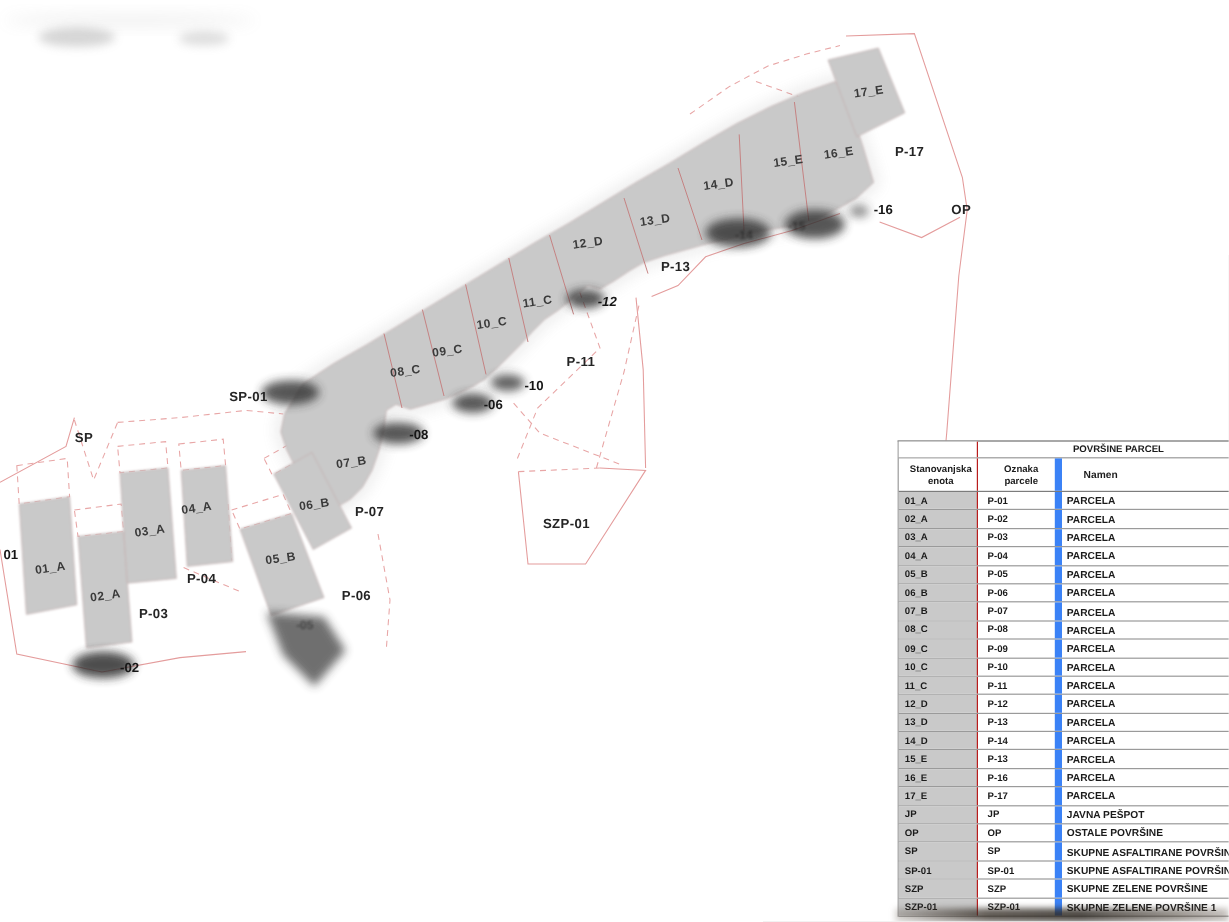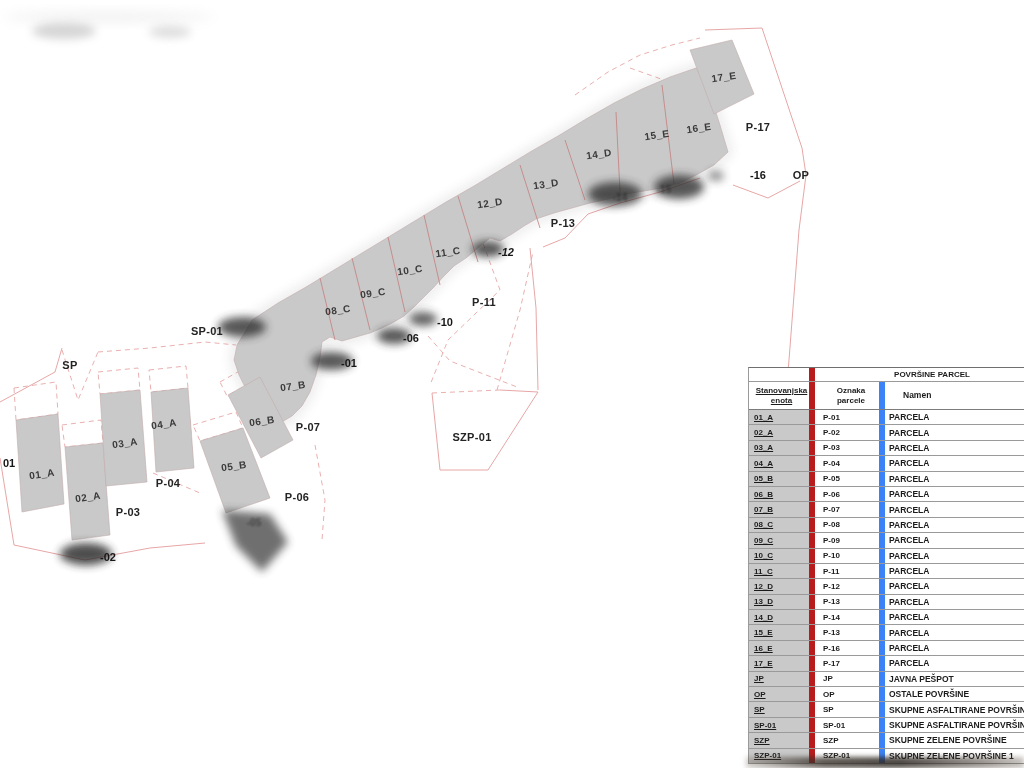--- a/index.html
+++ b/index.html
@@ -16,21 +16,21 @@
   .lbl-ghost{font-size:10px;font-weight:bold;color:#0c0c0c;opacity:.42;filter:blur(.9px);}
   
   .ptable{position:absolute;left:748px;top:367px;width:300px;color:#1b1b1b;
           font-size:8px;border-top:1.4px solid #6f6f6f;border-left:1px solid #9a9a9a;
           filter:blur(.15px);background:#fff;}
   .trow{display:flex;border-bottom:1px solid #9a9a9a;box-sizing:border-box;}
   .title-row{height:14px;}
   .head-row{height:28px;border-bottom:1px solid #7c7c7c;}
   .data-row{height:15.4px;}
   .tcell{display:flex;align-items:center;box-sizing:border-box;overflow:hidden;}
-  .c0{width:66px;border-right:6px solid #b91c1c;padding-left:5px;text-decoration:underline;}
+  .c0{width:66px;border-right:1px solid #b91c1c;padding-left:5px;}
   .c1{width:70px;border-right:6px solid #3b82f6;padding-left:8px;}
   .c2{width:163px;padding-left:4px;font-size:8.5px;}
   .data-row .c0{background:#c9c9c9;font-weight:bold;}
   .data-row .c1{font-weight:bold;}
   .data-row .c2{font-weight:bold;white-space:nowrap;}
   .title-cell{flex:1;display:flex;align-items:center;justify-content:center;
               font-weight:bold;border-left:0;}
   .head-row .tcell{font-weight:bold;text-align:center;justify-content:center;line-height:1.2;}
   .head-row .c2{justify-content:flex-start;padding-left:18px;}
   .empty{background:#fff;}
@@ -152,25 +152,25 @@
       <span class="lbl lbl-parcel" style="left: 308px; top: 427px;">P-07</span>
       <span class="lbl lbl-parcel" style="left: 484px; top: 302px;">P-11</span>
       <span class="lbl lbl-parcel" style="left: 563px; top: 223px;">P-13</span>
       <span class="lbl lbl-parcel" style="left: 758px; top: 127px;">P-17</span>
       <span class="lbl lbl-area" style="left: 70px; top: 365px;">SP</span>
       <span class="lbl lbl-area" style="left: 207px; top: 331px;">SP-01</span>
       <span class="lbl lbl-area" style="left: 472px; top: 437px;">SZP-01</span>
       <span class="lbl lbl-area" style="left: 801px; top: 175px;">OP</span>
       <span class="lbl lbl-partial" style="left: 9px; top: 463px;">01</span>
       <span class="lbl lbl-partial" style="left: 93px; top: 557px; margin-left: 15px;">-02</span>
-      <span class="lbl lbl-partial" style="left: 349px; top: 363px;">-01</span>
+      <span class="lbl lbl-partial" style="left: 349px; top: 363px;">-08</span>
       <span class="lbl lbl-partial" style="left: 411px; top: 338px;">-06</span>
       <span class="lbl lbl-partial" style="left: 445px; top: 322px;">-10</span>
       <span class="lbl lbl-partial" style="left: 506px; top: 252px; font-style: italic;">-12</span>
-      <span class="lbl lbl-partial" style="left: 736px; top: 175px; margin-left: 22px;">-16</span>
+      <span class="lbl lbl-partial" style="left: 736px; top: 175px;">-16</span>
       <span class="lbl lbl-ghost" style="left: 620px; top: 197px;">-14</span>
       <span class="lbl lbl-ghost" style="left: 664px; top: 189px; text-align: center;">-15</span>
       <span class="lbl lbl-ghost" style="left: 254px; top: 522px;">-05</span>
     </div>
 
   <div class="ptable">
     <div class="trow title-row">
       <div class="tcell c0 empty"></div>
       <div class="title-cell">POVRŠINE PARCEL</div>
     </div>

